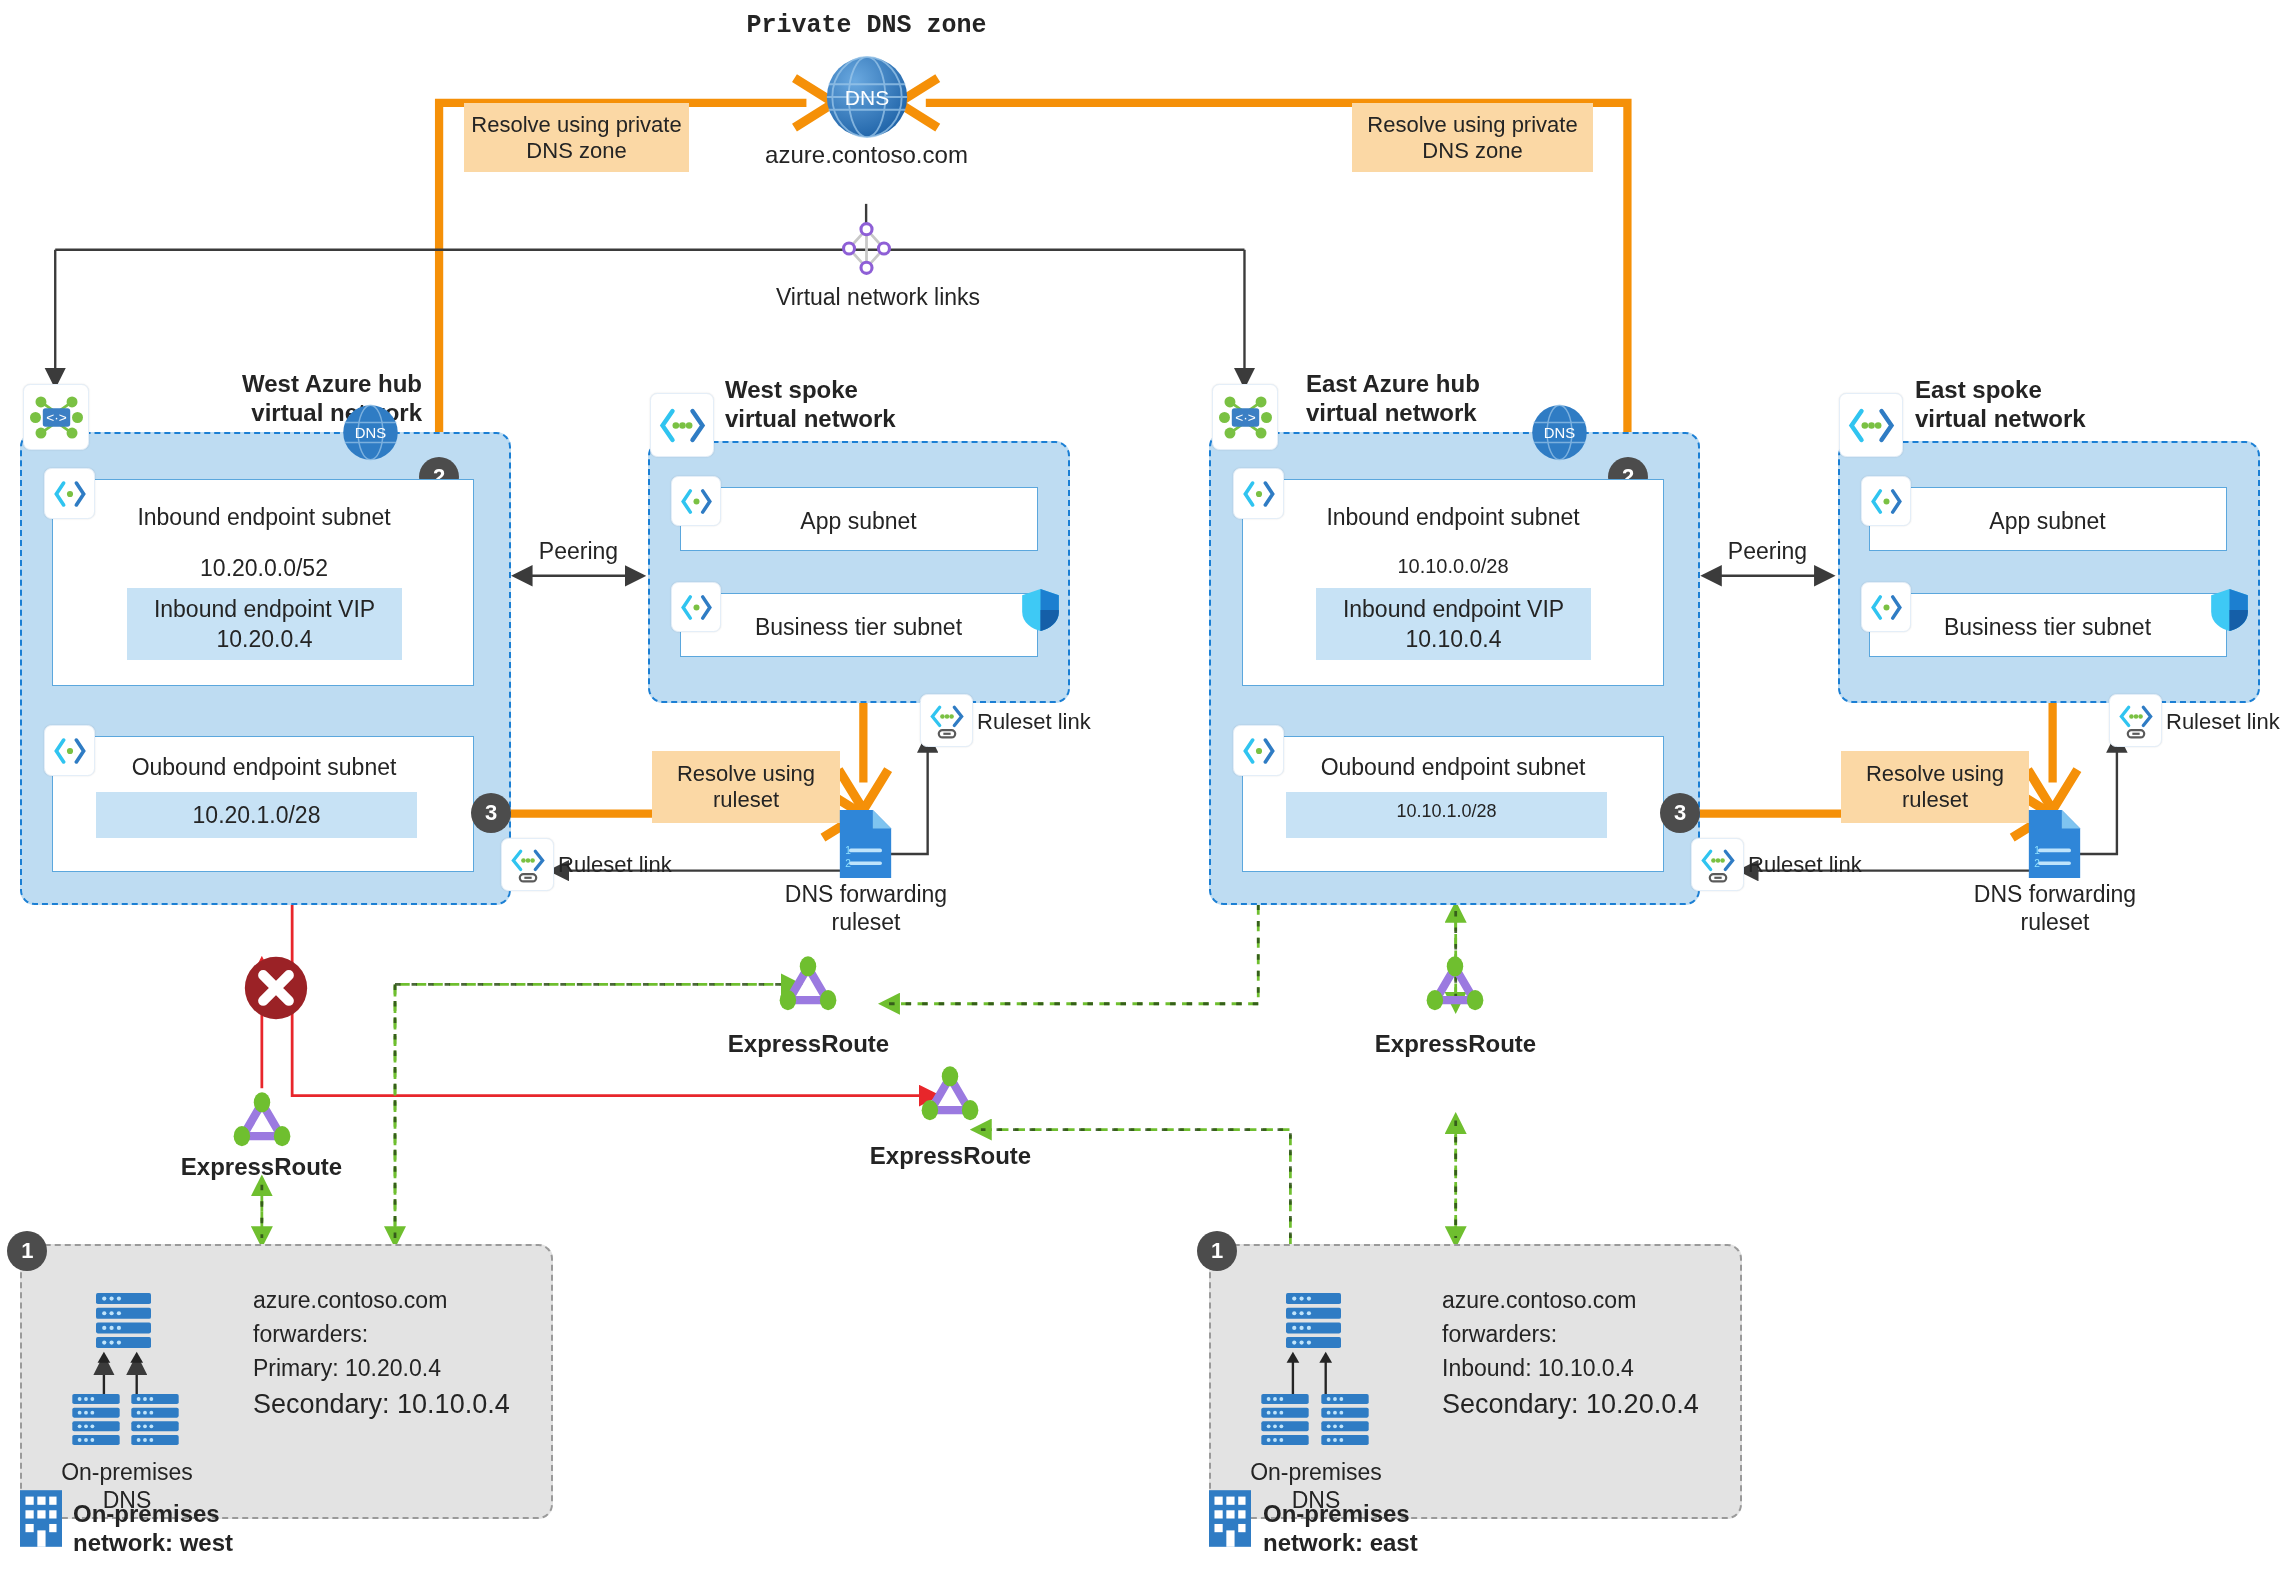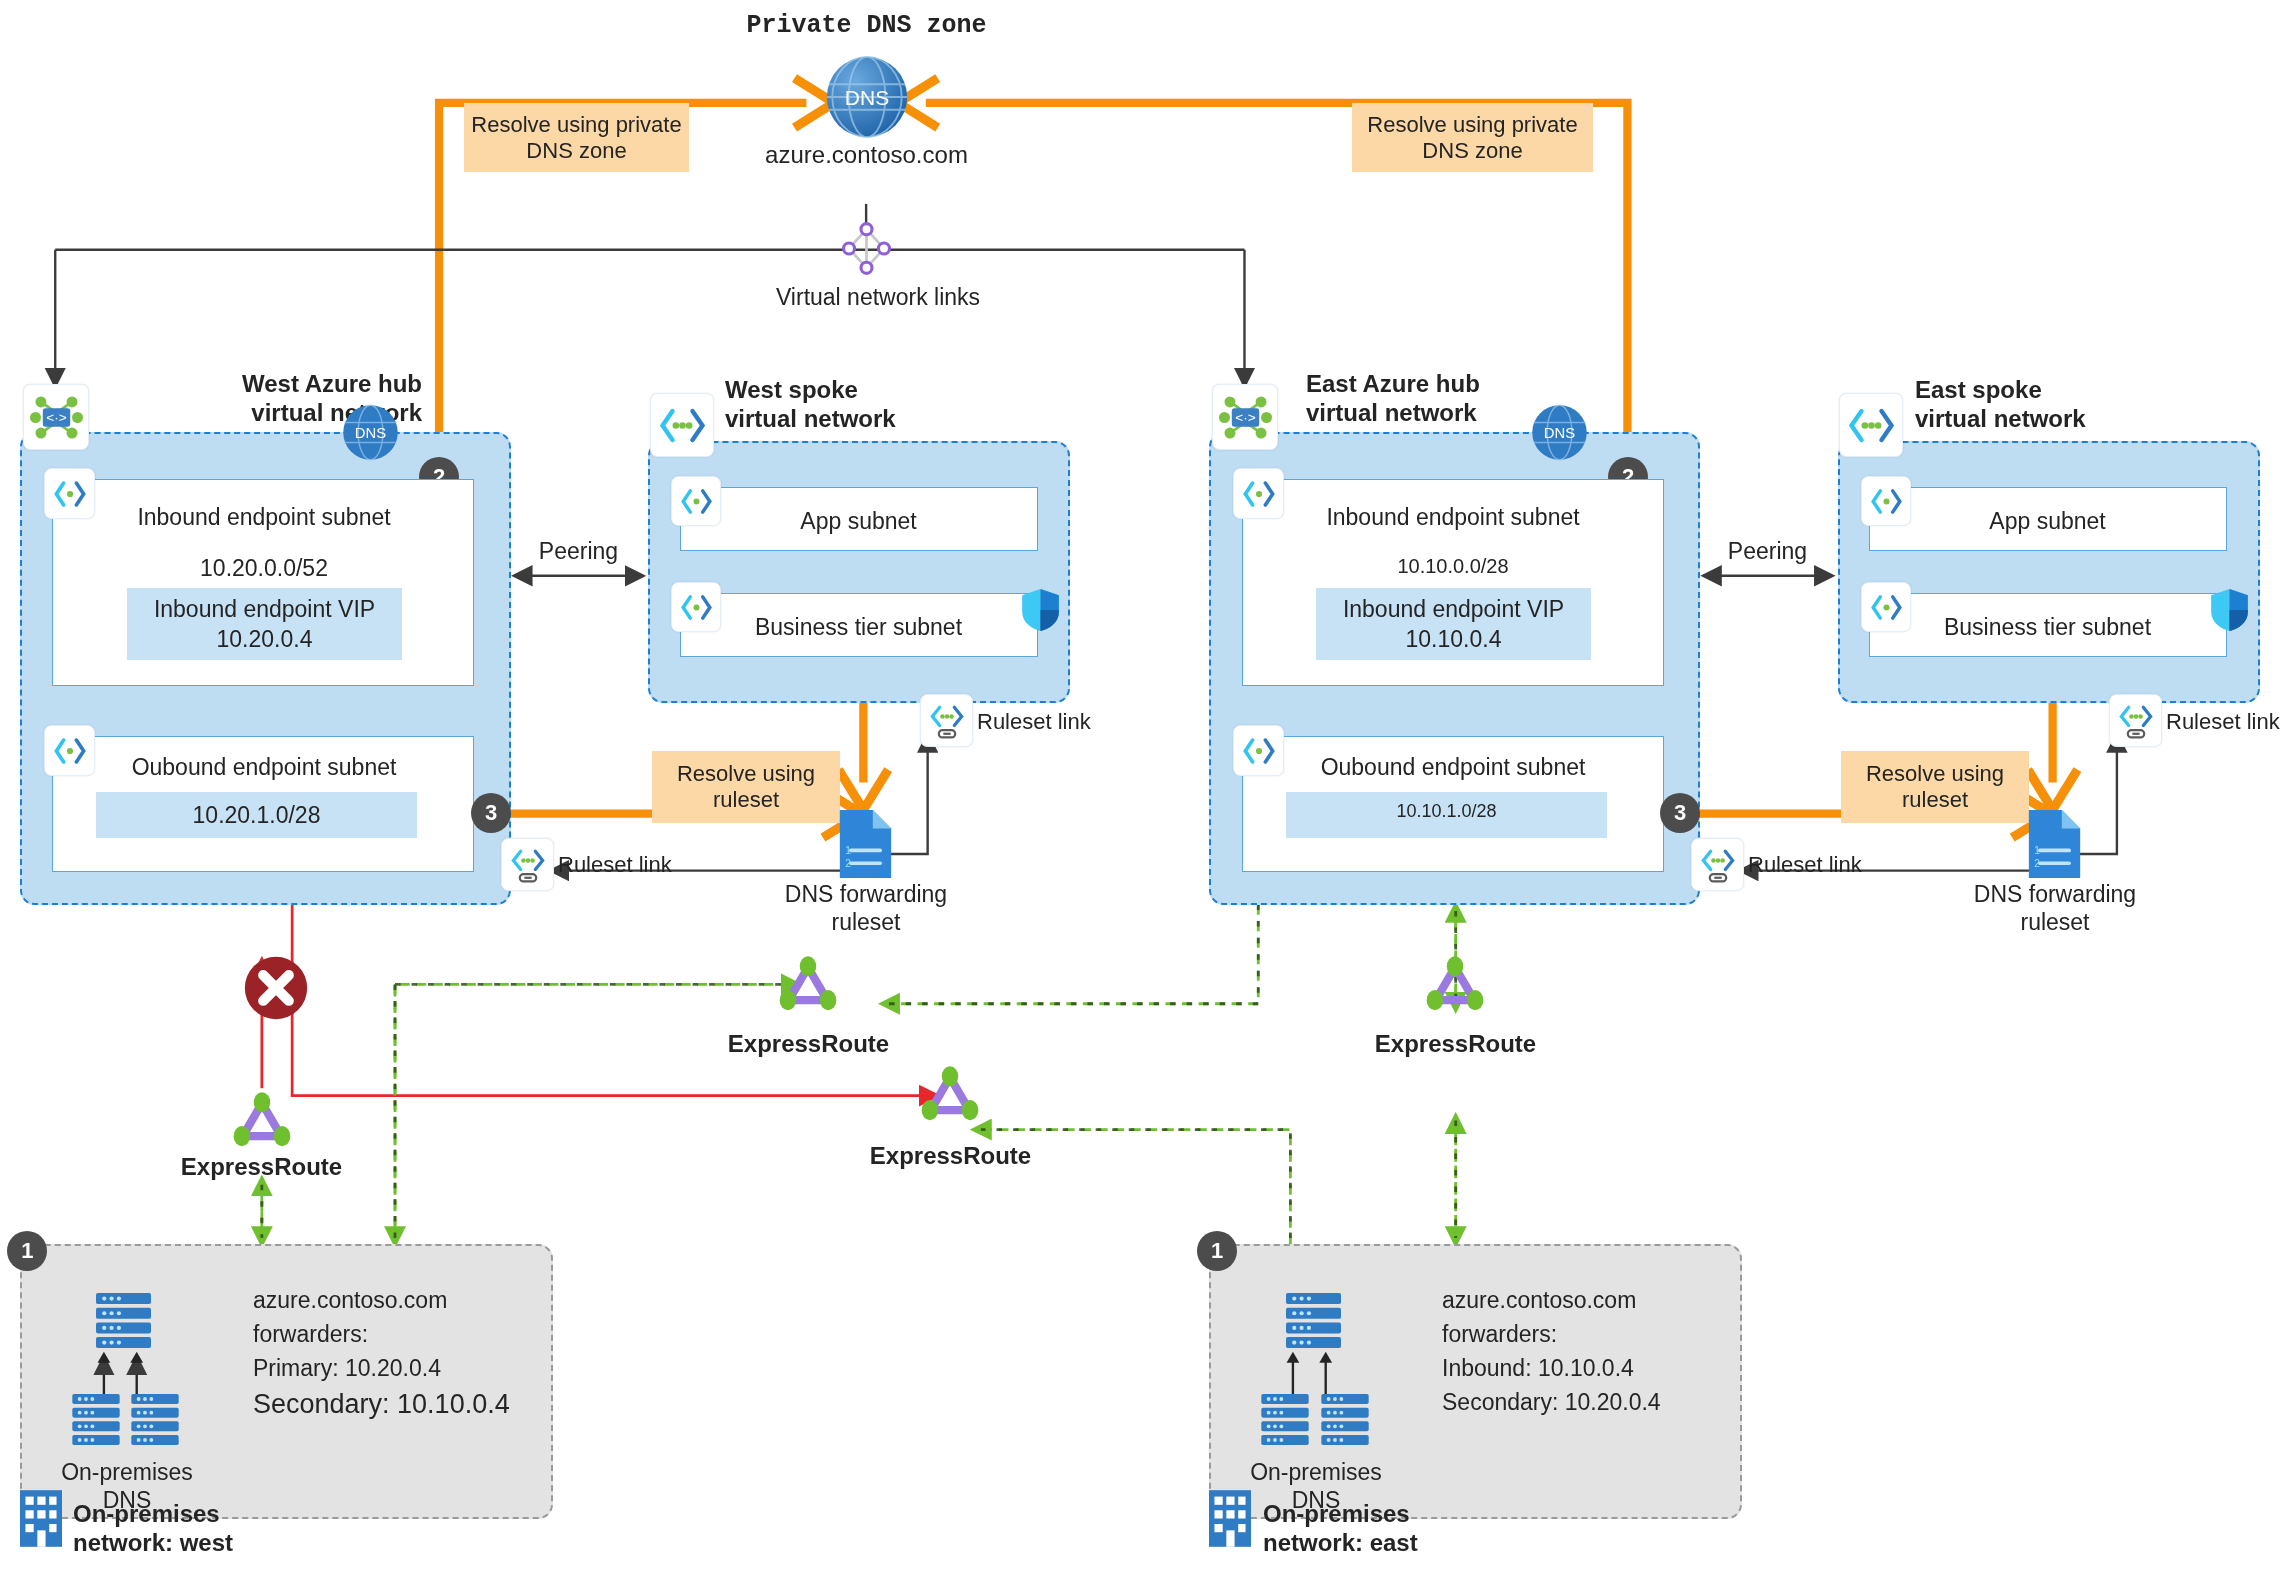--- a/index.html
+++ b/index.html
@@ -756,21 +756,21 @@
           <circle cx="15" cy="50.5" r="2.1"></circle>
           <circle cx="22" cy="50.5" r="2.1"></circle>
         </g>
       </svg></div>
 <div class="t ctr" style="left:1224px;top:1458px;width:184px;font-size:23px;">On-premises
 DNS</div>
 
 <div class="t" style="left:1442px;top:1286px;font-size:23px;">azure.contoso.com</div>
 <div class="t" style="left:1442px;top:1320px;font-size:23px;">forwarders:</div>
 <div class="t" style="left:1442px;top:1354px;font-size:23px;">Inbound: 10.10.0.4</div>
-<div class="t" style="left:1442px;top:1388px;font-size:23px;">Secondary: 10.20.0.4</div>
+<div class="t" style="left:1442px;top:1388px;font-size:27px;">Secondary: 10.20.0.4</div>
 
 <div class="ico" style="left:1209px;top:1490px;">
   <svg width="42" height="57" viewBox="0 0 46 62">
     <rect width="46" height="62" fill="#2f7cc4"></rect>
     <g fill="#fff">
           <rect x="6" y="7" width="9" height="9"></rect>
           <rect x="19" y="7" width="9" height="9"></rect>
           <rect x="32" y="7" width="8" height="9"></rect>
       <rect x="6" y="22" width="9" height="9"></rect>
           <rect x="19" y="22" width="9" height="9"></rect>

